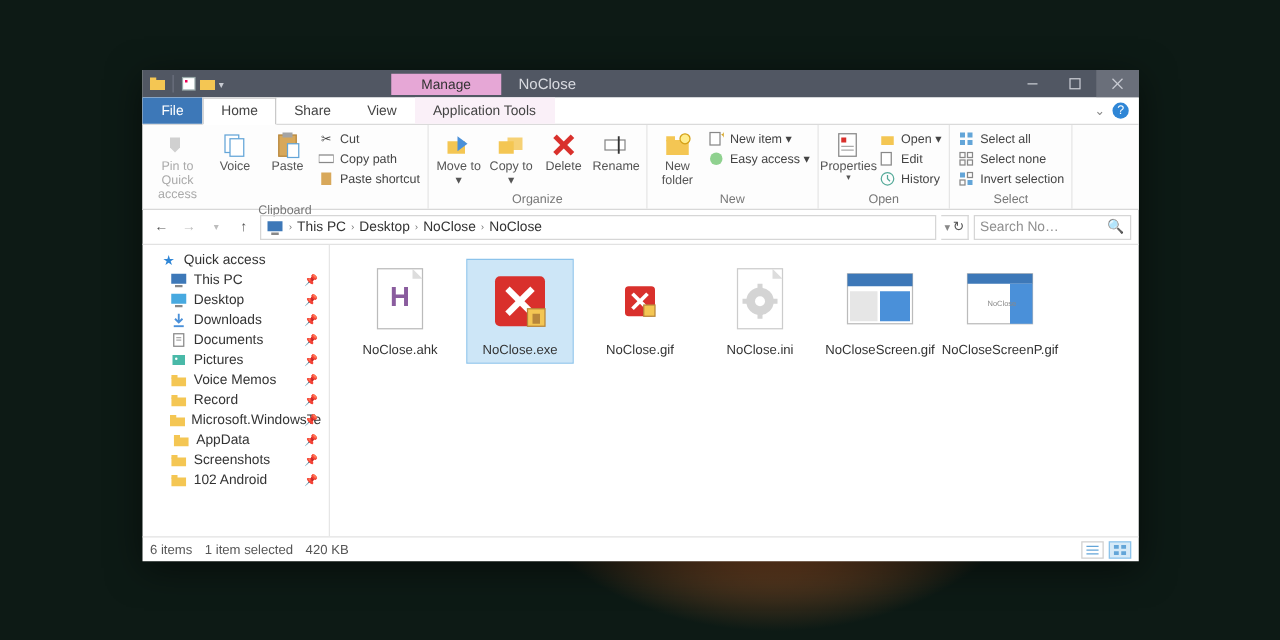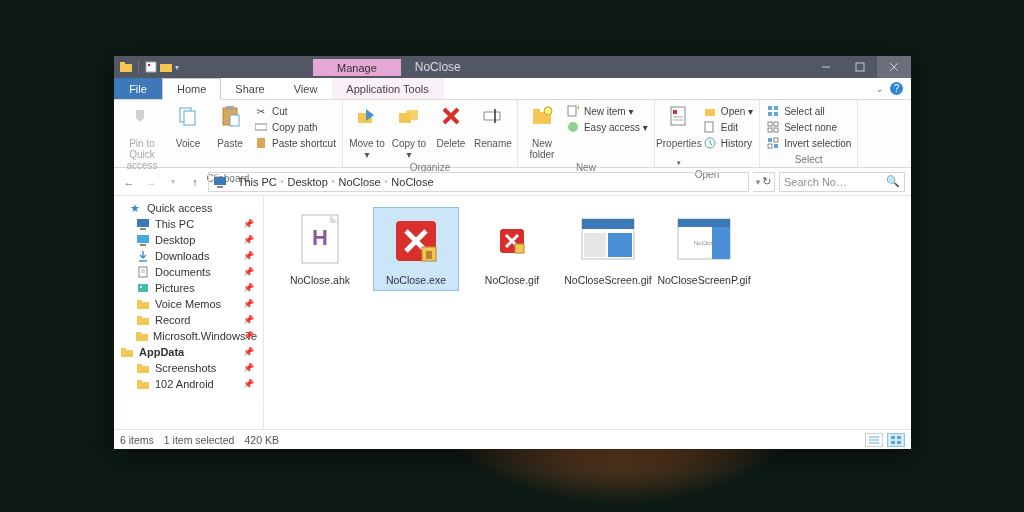--- a/index.html
+++ b/index.html
@@ -27,21 +27,21 @@
   .tab.active { border:1px solid #c9c9c9; border-bottom:1px solid #fff; background:#fff; margin-bottom:-1px;}
   .tab.pink { background:#faf0f8; }
   .tabs-right { margin-left:auto; display:flex; align-items:center; gap:6px; padding-right:8px; }
   .help-circ { width:13px; height:13px; border-radius:50%; background:#2f86d6; color:#fff; font-size:10px; display:flex; align-items:center; justify-content:center;}
 
   
   .ribbon { height:68px; background:#fdfdfd; border-bottom:1px solid #d8d8d8; display:flex; }
   .rgroup { display:flex; flex-direction:column; border-right:1px solid #e6e6e6; padding:2px 4px 1px; }
   .rgroup-body { flex:1; display:flex; align-items:flex-start; gap:2px; }
   .rgroup-label { font-size:10px; color:#777; text-align:center; padding-bottom:1px;}
-  .big-btn { width:40px; display:flex; flex-direction:column; align-items:center; gap:10px; padding:2px 2px; color:#555; font-size:10px; line-height:1.1; text-align:center;}
+  .big-btn { width:40px; display:flex; flex-direction:column; align-items:center; gap:0; padding:2px 2px; color:#555; font-size:10px; line-height:1.1; text-align:center;}
   .big-btn.wide { width:48px;}
   .big-btn.dis { color:#aaa; }
   .ico24 { width:24px; height:24px; display:flex; align-items:center; justify-content:center; }
   .small-list { display:flex; flex-direction:column; gap:2px; padding:2px 2px; }
   .small-item { display:flex; align-items:center; gap:4px; font-size:10px; color:#444; white-space:nowrap;}
   .ico14 { width:14px; height:14px; display:flex; align-items:center; justify-content:center;}
 
   
   .addr-row { height:28px; border-bottom:1px solid #e2e2e2; display:flex; align-items:center; padding:0 6px; gap:4px; }
   .nav-btn { width:18px; height:18px; display:flex; align-items:center; justify-content:center; color:#555;}
@@ -468,21 +468,21 @@
           <div class="nav-item" style="padding-left: 22px;">
             <span class="ico14">
               <svg width="12" height="12">
                 <rect x="0" y="4" width="12" height="7" fill="#f4c653"></rect>
                 <rect x="0" y="2" width="5" height="3" fill="#f4c653"></rect>
               </svg>
             </span>
             <span>Microsoft.WindowsTe</span>
             <span class="pin">📌</span>
           </div>
-          <div class="nav-item" style="padding-left: 6px; font-weight: bold;">
+          <div class="nav-item" style="padding-left: 24px;">
             <span class="ico14">
               <svg width="12" height="12">
                 <rect x="0" y="4" width="12" height="7" fill="#f4c653"></rect>
                 <rect x="0" y="2" width="5" height="3" fill="#f4c653"></rect>
               </svg>
             </span>
             <span>AppData</span>
             <span class="pin">📌</span>
           </div>
           <div class="nav-item" style="padding-left: 22px; text-align: right;">
@@ -534,20 +534,37 @@
           <div class="file">
             <div class="thumb">
               <svg width="26" height="26">
                 <rect x="1" y="1" width="24" height="24" rx="3" fill="#d9302c"></rect>
                 <line x1="7" y1="7" x2="19" y2="19" stroke="#fff" stroke-width="3"></line>
                 <line x1="19" y1="7" x2="7" y2="19" stroke="#fff" stroke-width="3"></line>
                 <rect x="16" y="16" width="9" height="9" fill="#f4c653" stroke="#b8863a"></rect>
               </svg>
             </div>
             <span>NoClose.gif</span>
+          </div>
+          <div class="file">
+            <div class="thumb">
+              <svg width="48" height="56">
+                <rect x="6" y="2" width="36" height="48" fill="#fff" stroke="#ccc"></rect>
+                <polygon points="34,2 42,10 34,10" fill="#ddd"></polygon>
+                <circle cx="24" cy="28" r="11" fill="#d4d4d4"></circle>
+                <circle cx="24" cy="28" r="4" fill="#fff"></circle>
+                <g fill="#d4d4d4">
+                  <rect x="22" y="14" width="4" height="5"></rect>
+                  <rect x="22" y="37" width="4" height="5"></rect>
+                  <rect x="10" y="26" width="5" height="4"></rect>
+                  <rect x="33" y="26" width="5" height="4"></rect>
+                </g>
+              </svg>
+            </div>
+            <span>NoClose.ini</span>
           </div>
           <div class="file">
             <div class="thumb">
               <svg width="56" height="56">
                 <rect x="2" y="6" width="52" height="40" fill="#fff" stroke="#bbb"></rect>
                 <rect x="2" y="6" width="52" height="10" fill="#3d78b8"></rect>
                 <rect x="4" y="20" width="22" height="24" fill="#e6e6e6"></rect>
                 <rect x="28" y="20" width="24" height="24" fill="#4a90d9"></rect>
               </svg>
             </div>

